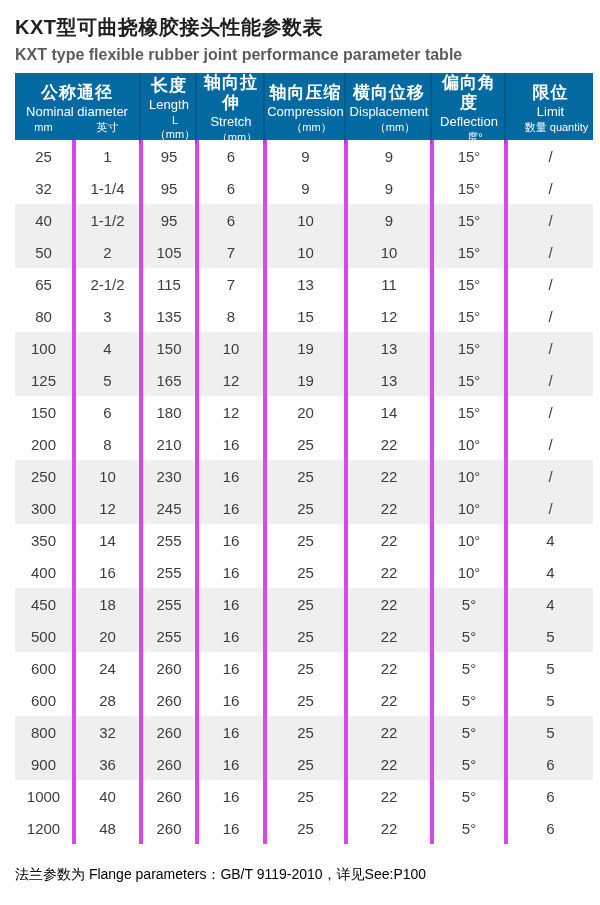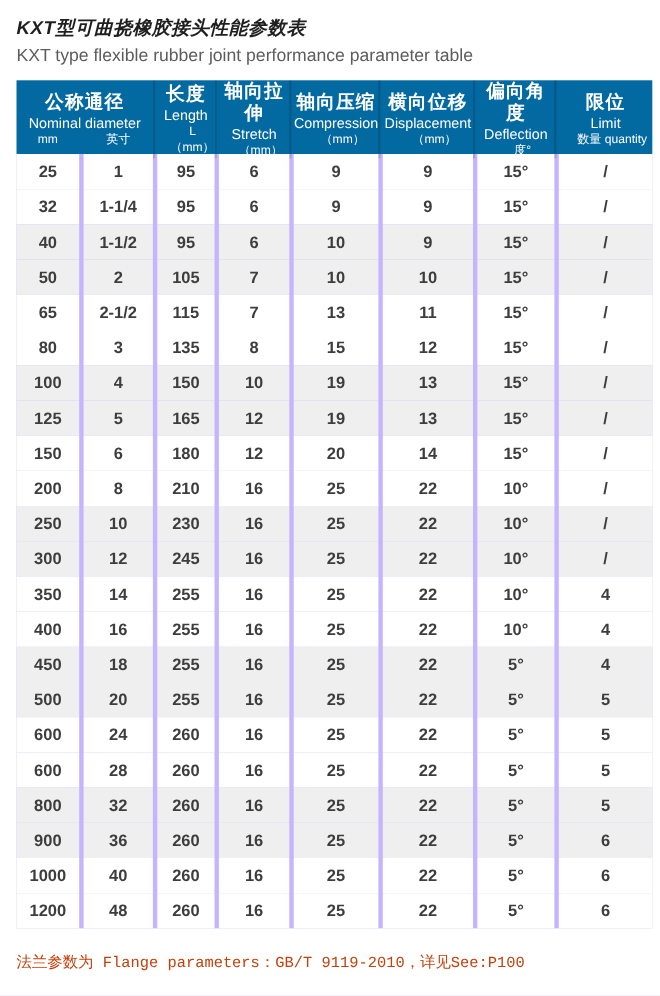--- a/index.html
+++ b/index.html
@@ -11,31 +11,30 @@
   .page {
     position: relative;
     width: 600px;
     height: 905px;
     background: #ffffff;
     overflow: hidden;
   }
   .title {
     margin: 0;
     padding: 14px 15px 0 15px;
-    font-size: 17px;
+    font-size: 20px;
     font-weight: bold;
     color: #1f1f1f;
     letter-spacing: 0.5px;
-    font-style: italic;
   }
   .subtitle {
     margin: 0;
     padding: 5px 15px 0 15px;
     font-size: 16px;
-    font-weight: normal;
+    font-weight: bold;
     color: #5c5c5c;
   }
   .table {
     position: absolute;
     left: 15px;
     top: 73px;
     width: 578px;
   }
   .grid-row {
     display: grid;
@@ -76,39 +75,39 @@
   .span2 { grid-column: 1 / span 2; }
   .sub2 {
     display: grid;
     grid-template-columns: 57px 63px;
     column-gap: 4px;
     width: 100%;
     font-size: 11px;
     line-height: 14px;
   }
   .sub2 span { text-align: center; }
-  .tbody { background: #c4b5fd; font-weight: bold; }
+  .tbody { background: #d946ef; }
   .tr { height: 32px; }
   .td {
     display: flex;
     align-items: center;
     justify-content: center;
     font-size: 15px;
     color: #3d3d3d;
     background: #ffffff;
   }
   .tr.stripe .td { background: #efefef; }
   .footer-note {
     position: absolute;
     left: 15px;
     top: 866px;
     margin: 0;
-    font-family: Liberation Mono, monospace;
+    font-family: Liberation Sans, sans-serif;
     font-size: 14px;
-    color: #c2410c;
+    color: #000000;
     white-space: nowrap;
   }
 </style>
 </head>
 <body>
 
 <div class="page">
 
   <h1 class="title">KXT型可曲挠橡胶接头性能参数表</h1>
   <p class="subtitle">KXT type flexible rubber joint performance parameter table</p>

